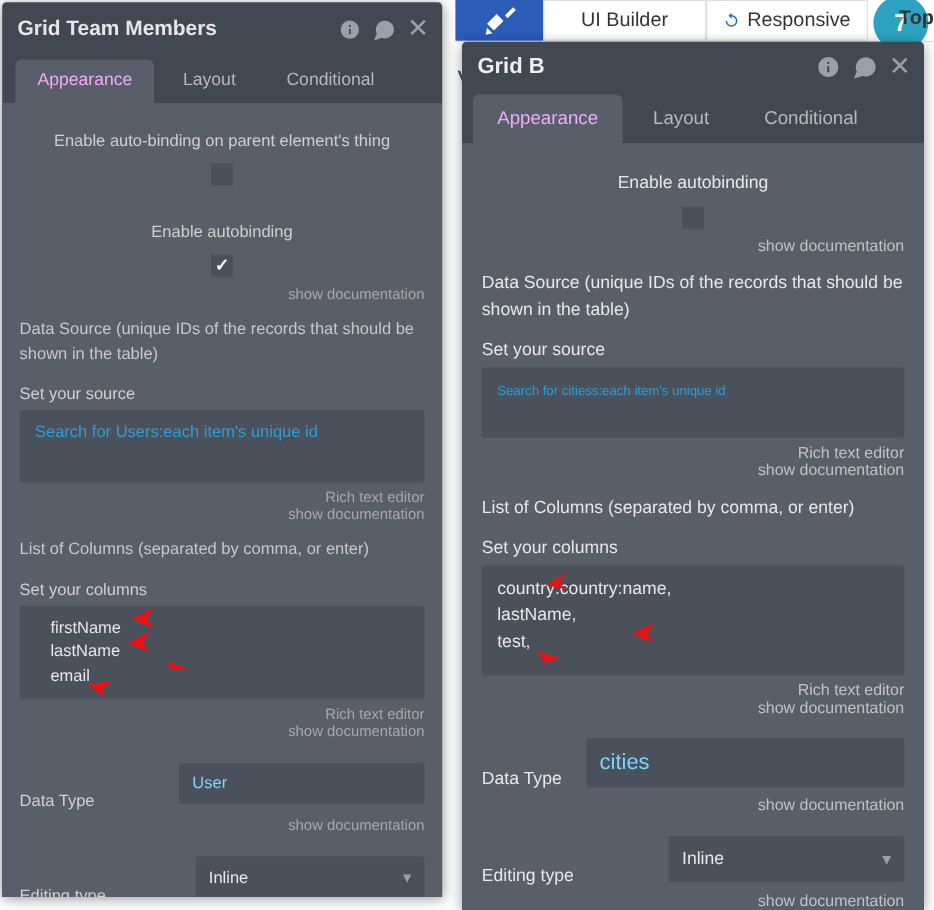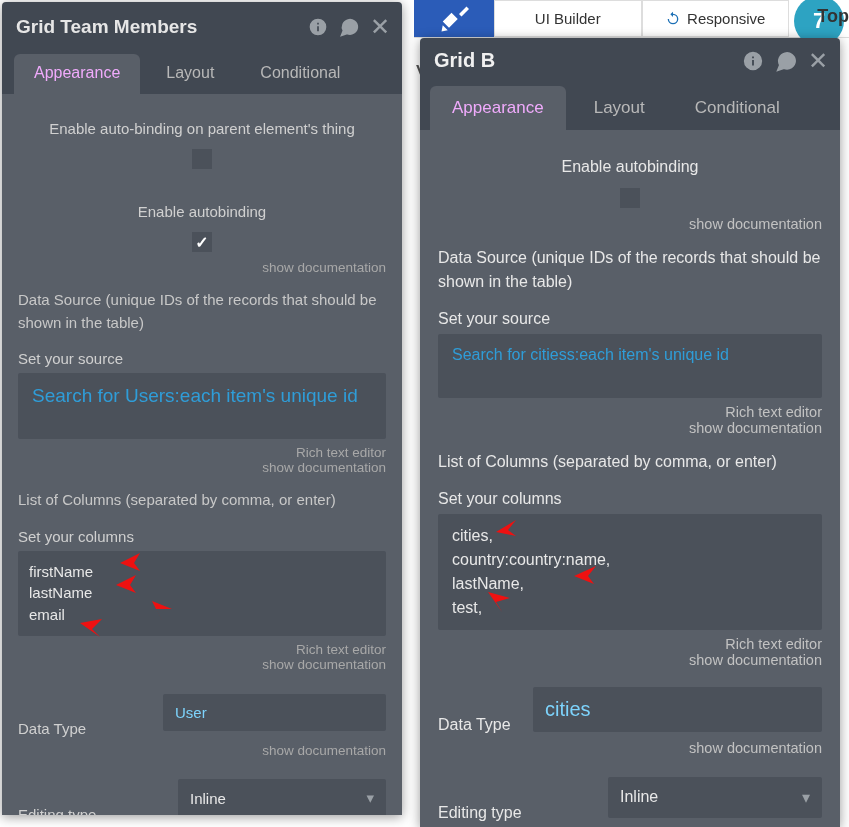--- a/index.html
+++ b/index.html
@@ -30,21 +30,21 @@
     display: flex;
     align-items: center;
     justify-content: center;
   }
   .logo-wrench { fill:#fff;}
   .chrome-tab {
     flex: 1;
     display: flex;
     align-items: center;
     justify-content: center;
-    font-size: 15px;
+    font-size: 18px;
     color: #333;
     background: #fff;
     border:1px solid #ddd;
   }
   .chrome-tab svg { margin-right:6px; }
   .seven-circle {
     width: 60px;
     display:flex;
     align-items:center;
     justify-content:center;
@@ -170,29 +170,29 @@
     background: #4b515a;
     border-radius: 2px;
     padding: 12px 14px;
     min-height: 56px;
     margin-bottom:2px;
   }
   .panel-a .expr-box.source { min-height:66px; }
   .panel-b .expr-box.source { min-height:64px; }
   .expr-link {
     color: #2f9dd8;
-    font-size: 19px;
+    font-size: 15px;
     cursor: pointer;
   }
-  .panel-b .expr-link { font-size:16px; }
+  .panel-b .expr-link { font-size:12px; }
 
   .columns-box {
     background: #4b515a;
     border-radius: 2px;
-    padding: 10px 11px;
+    padding: 10px 28px;
     line-height: 1.45;
     position: relative;
     margin-bottom:2px;
   }
   .columns-box .col-line { color:#e8e8e8; position:relative; }
   .panel-b .columns-box { padding:10px 14px; line-height:1.5; }
 
   .form-row {
     display:flex;
     align-items:center;
@@ -407,21 +407,20 @@
     </div>
     <div class="doc-link">
       <div>Rich text editor</div>
       <div>show documentation</div>
     </div>
 
     <div class="section-text">List of Columns (separated by comma, or enter)</div>
 
     <div class="field-label">Set your columns</div>
     <div class="columns-box" style="min-height:100px;">
-      <div class="col-line">cities,</div>
       <div class="col-line">country:country:name,</div>
       <div class="col-line">lastName,</div>
       <div class="col-line">test,</div>
       <svg style="position:absolute;left:56px;top:4px;" width="26" height="18">
           <polygon fill="#e11" points="2,14 22,2 14,12 22,18"></polygon>
         </svg>
       <svg style="position:absolute;left:136px;top:52px;" width="30" height="18">
           <polygon fill="#e11" points="0,10 22,0 14,10 20,18"></polygon>
         </svg>
       <svg style="position:absolute;left:46px;top:78px;" width="28" height="20">

